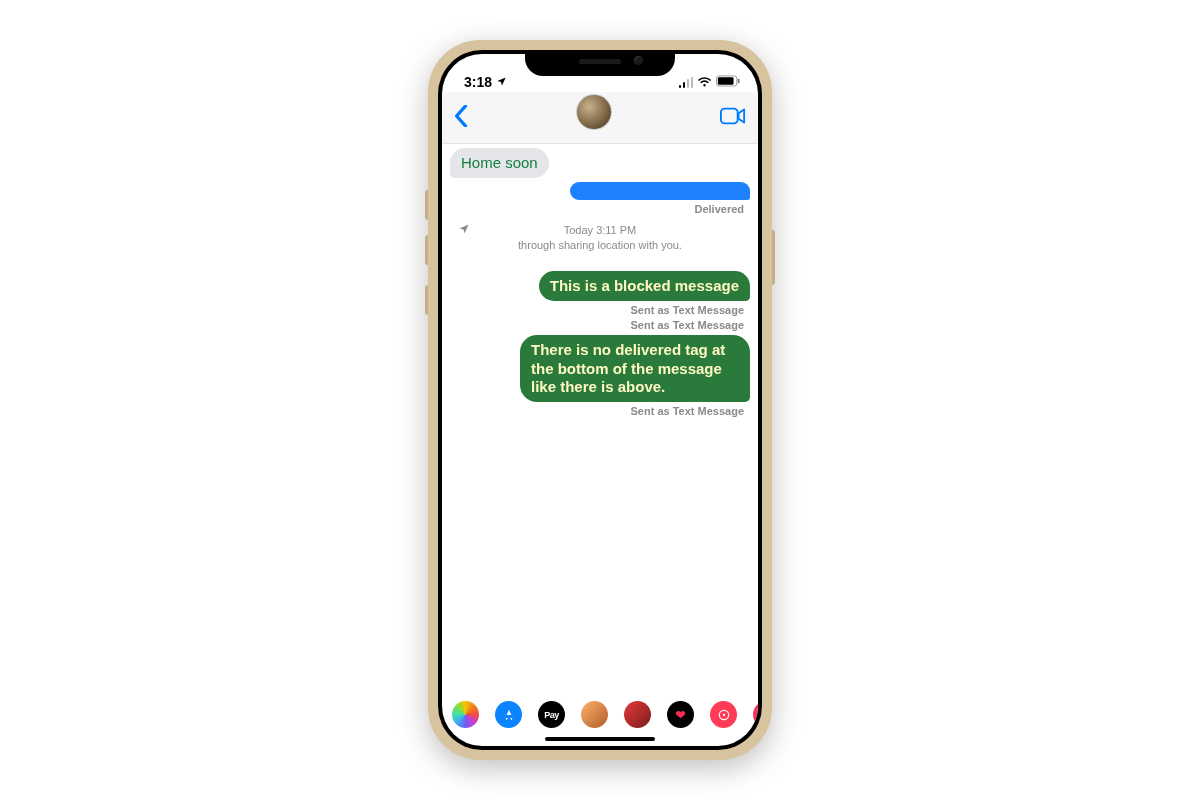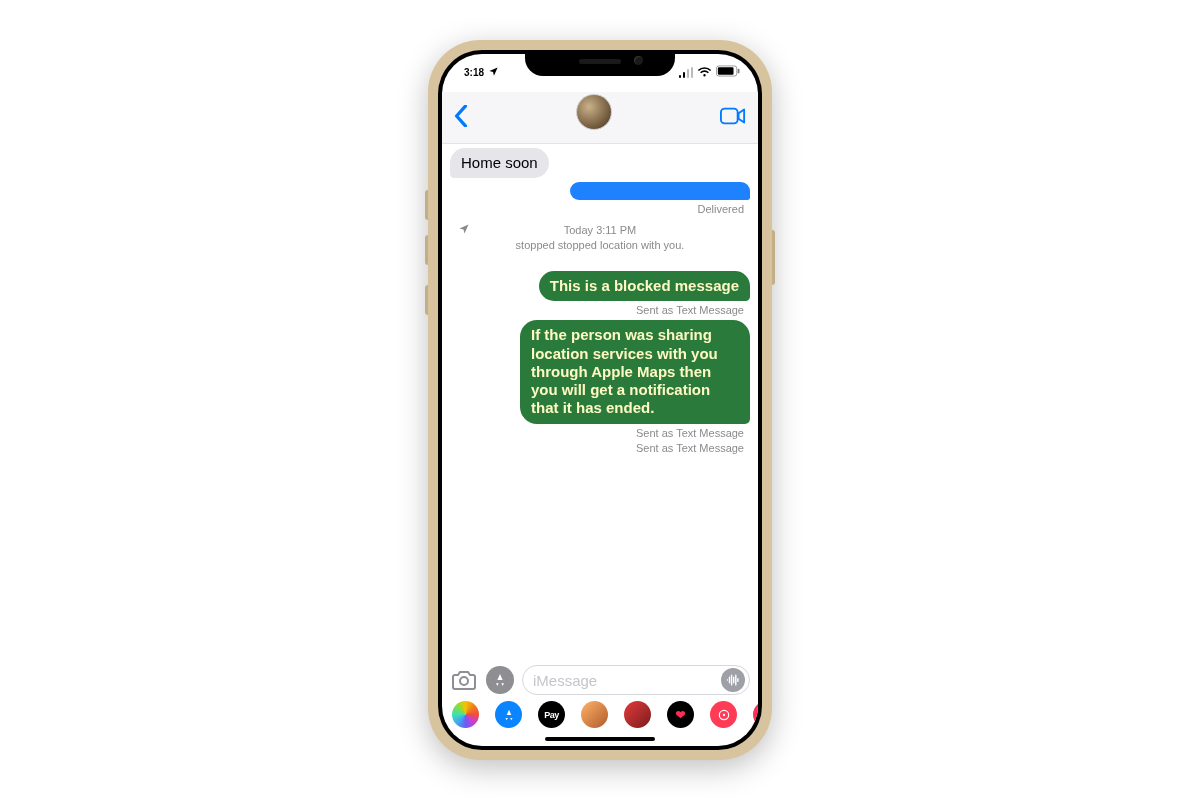--- a/index.html
+++ b/index.html
@@ -62,24 +62,24 @@
     width:42px; height:5px; background:#1a1a1a; border-radius:3px;
   }
   .notch::after{ 
     content:""; position:absolute; left:calc(50% + 34px); top:6px;
     width:9px; height:9px; background:#1a1a1a; border-radius:50%;
     box-shadow: inset 1px 1px 1px #333;
   }
 
   
   .status {
-    height:38px; display:flex; 
+    height:38px; display:flex; align-items:flex-end;
     justify-content:space-between;
     padding:0 18px 2px 22px;
-    font-size:10px; font-weight:600;
+    font-size:14px; font-weight:600;
   }
   .status .left { display:flex; align-items:center; gap:4px;}
   .status .right{ display:flex; align-items:center; gap:4px;}
   .bars { display:flex; align-items:flex-end; gap:1.5px; height:11px;}
   .bars span{ width:2.5px; background:#000; border-radius:1px;}
   .bars span:nth-child(1){height:3px;}
   .bars span:nth-child(2){height:6px;}
   .bars span:nth-child(3){height:9px; background:#bbb;}
   .bars span:nth-child(4){height:11px; background:#bbb;}
 
@@ -104,27 +104,27 @@
   .messages{
     flex:1; overflow:hidden; padding:4px 8px 4px 8px;
     display:flex; flex-direction:column; gap:4px;
   }
   .bubble{
     max-width:230px; padding:6px 11px; border-radius:17px;
     font-size:15px; line-height:1.22; word-wrap:break-word;
     position:relative;
   }
   .row{ display:flex; }
-  .row.in  .bubble{ background:#e5e5ea; color:#000000; border-bottom-left-radius:5px;}
+  .row.in  .bubble{ background:#e5e5ea; color:#15803d; border-bottom-left-radius:5px;}
   .row.out .bubble{ margin-left:auto; color:#fef9c3; border-bottom-right-radius:5px;}
   .row.out.blue  .bubble{ background:#1e82ff; min-height:18px; min-width:180px;}
   .row.out.green .bubble{ background:#2a7a3b; font-weight:600;}
   .status-text{
     font-size:11px; color:#8a8a8e; text-align:right;
-    padding-right:6px; font-weight:400; margin-top:-1px;
+    padding-right:6px; font-weight:700; margin-top:-1px;
   }
   .center-text{
     text-align:center; font-size:11px; color:#8a8a8e;
     padding:4px 30px; line-height:1.35; font-weight:500;
   }
   .loc-pin{
     position:absolute; left:8px; color:#8a8a8e;
   }
 
   
@@ -248,59 +248,38 @@
         <div class="status-text">Delivered</div>
 
 
         <div class="center-text" style="position:relative; margin-top:0;">
           <span class="loc-pin">
             <svg width="12" height="12" viewBox="0 0 24 24">
                 <path d="M3 11 L21 3 L13 21 L11 13 Z" fill="#8a8a8e"></path>
               </svg>
           </span>
           <span style="display:block;">Today 3:11 PM</span>
-          <span class="thin" style="display:block;">stopped stopped location with you.</span>
+          <span class="thin" style="display:block;">through sharing location with you.</span>
         </div>
 
         <div style="height:6px;"></div>
 
         <div class="row out green">
           <div class="bubble">This is a blocked message</div>
         </div>
         <div class="status-text">Sent as Text Message</div>
 
+        <div class="status-text">Sent as Text Message</div>
+
         <div class="row out green">
-          <div class="bubble">If the person was sharing location services with you through Apple Maps then you will get a notification that it has ended.</div>
-        </div>
-        <div class="status-text">Sent as Text Message</div>
-
+          <div class="bubble">There is no delivered tag at the bottom of the message like there is above.</div>
+        </div>
         <div class="status-text">Sent as Text Message</div>
       </div>
 
-      <div class="compose">
-        <span class="round-btn">
-          <svg width="24" height="20" viewBox="0 0 24 20">
-              <path d="M3 5h3l2-3h8l2 3h3a2 2 0 0 1 2 2v10a2 2 0 0 1-2 2H3a2 2 0 0 1-2-2V7a2 2 0 0 1 2-2Z" fill="none" stroke="#8e8e93" stroke-width="2"></path>
-              <circle cx="12" cy="11" r="4" fill="none" stroke="#8e8e93" stroke-width="2"></circle>
-            </svg>
-        </span>
-        <span class="round-btn store-btn">
-          <svg width="16" height="16" viewBox="0 0 24 24">
-              <path d="M12 3 8 12h8L12 3Zm-6 14h4l-2 4-2-4Zm8 0h4l-2 4-2-4Z" fill="#fff"></path>
-            </svg>
-        </span>
-        <div class="input-field">
-          <span>iMessage</span>
-          <span class="voice">
-            <svg width="14" height="14" viewBox="0 0 20 20">
-                <path d="M2 10v0M5 6v8M8 3v14M11 6v8M14 3v14M17 8v4" stroke="#fff" stroke-width="2" stroke-linecap="round"></path>
-              </svg>
-          </span>
-        </div>
-      </div>
 
       <div class="drawer">
         <div class="app-ico photos"></div>
         <div class="app-ico appstore">
           <svg width="14" height="14" viewBox="0 0 24 24">
               <path d="M12 3 8 12h8L12 3Zm-6 14h4l-2 4-2-4Zm8 0h4l-2 4-2-4Z" fill="#fff"></path>
             </svg>
         </div>
         <div class="app-ico pay">
             <span></span>

